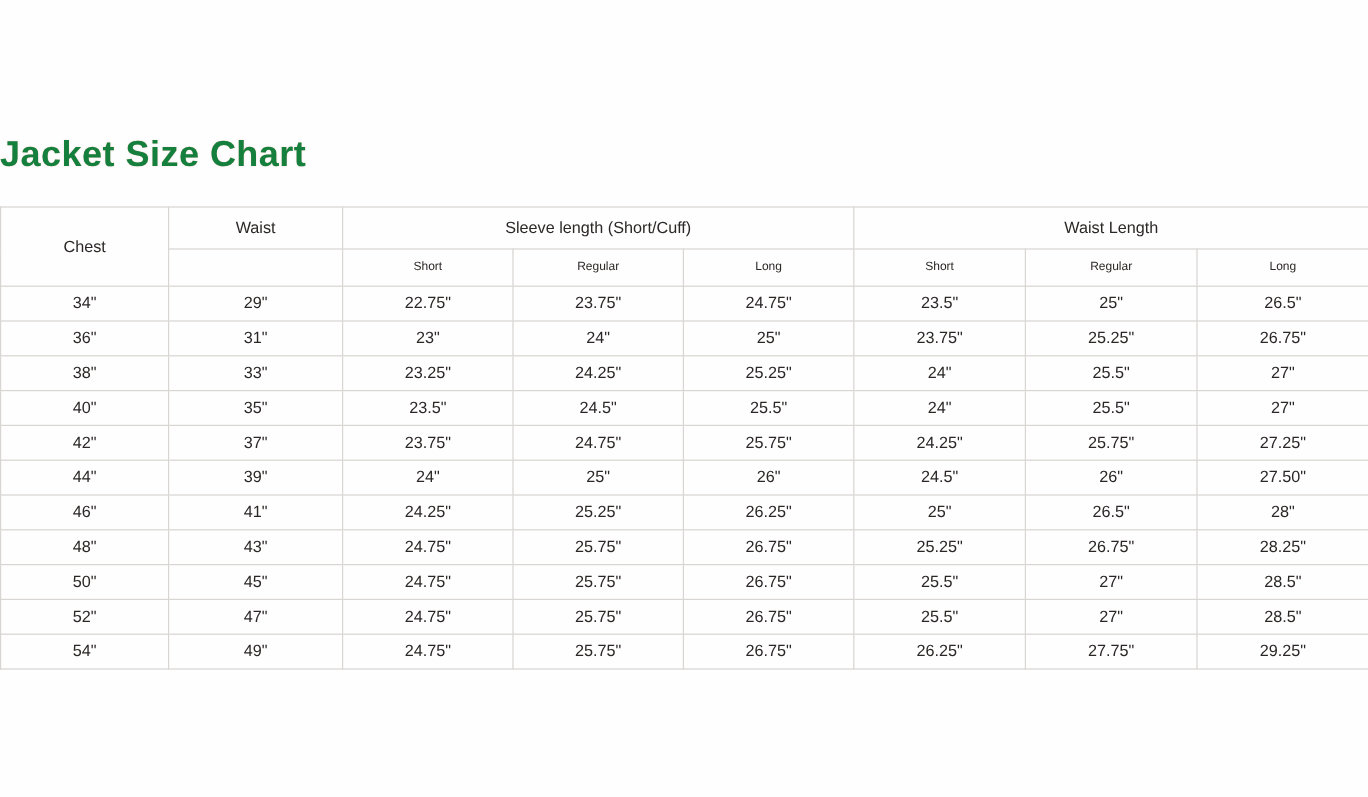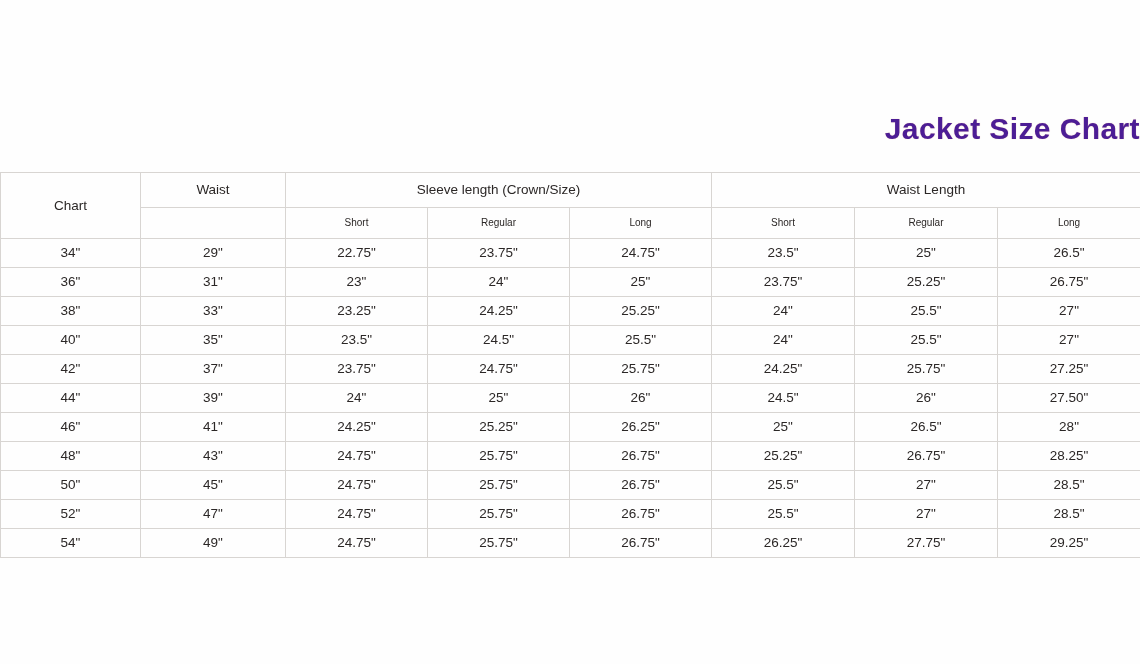--- a/index.html
+++ b/index.html
@@ -18,24 +18,24 @@
     position: relative;
     width: 1140px;
     height: 664px;
     background: #fefefe;
   }
   #chart-title {
     position: absolute;
     top: 112px;
     left: 0;
     width: 1140px;
-    text-align: right;
+    text-align: left;
     font-size: 30px;
     font-weight: bold;
-    color: #4c1d95;
+    color: #15803d;
     letter-spacing: 0.4px;
     text-shadow: 0 0 1px rgba(207,75,40,0.35);
   }
   #table-wrap {
     position: absolute;
     top: 172px;
     left: 0;
     width: 1140px;
   }
   table.size-chart {
@@ -96,23 +96,23 @@
         <col class="c-waist">
         <col class="c-sl">
         <col class="c-sl">
         <col class="c-sl">
         <col class="c-jl">
         <col class="c-jl">
         <col class="c-jl">
       </colgroup>
       <thead>
         <tr class="head-row-1">
-          <th rowspan="2">Chart</th>
+          <th rowspan="2">Chest</th>
           <th rowspan="1">Waist</th>
-          <th colspan="3">Sleeve length (Crown/Size)</th>
+          <th colspan="3">Sleeve length (Short/Cuff)</th>
           <th colspan="3">Waist Length</th>
         </tr>
         <tr class="head-row-2">
           <th class="blank-cell"></th>
           <th>Short</th>
           <th>Regular</th>
           <th>Long</th>
           <th>Short</th>
           <th>Regular</th>
           <th>Long</th>

